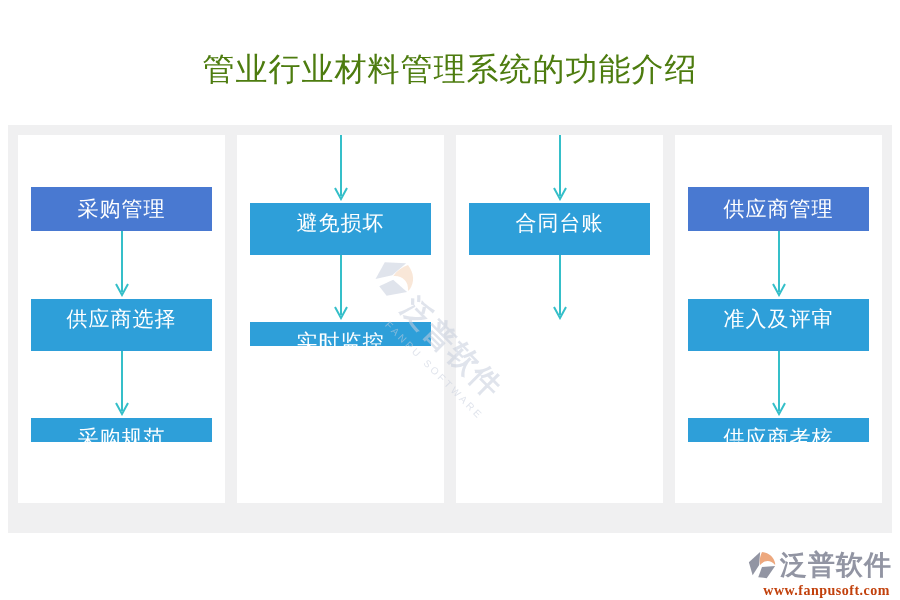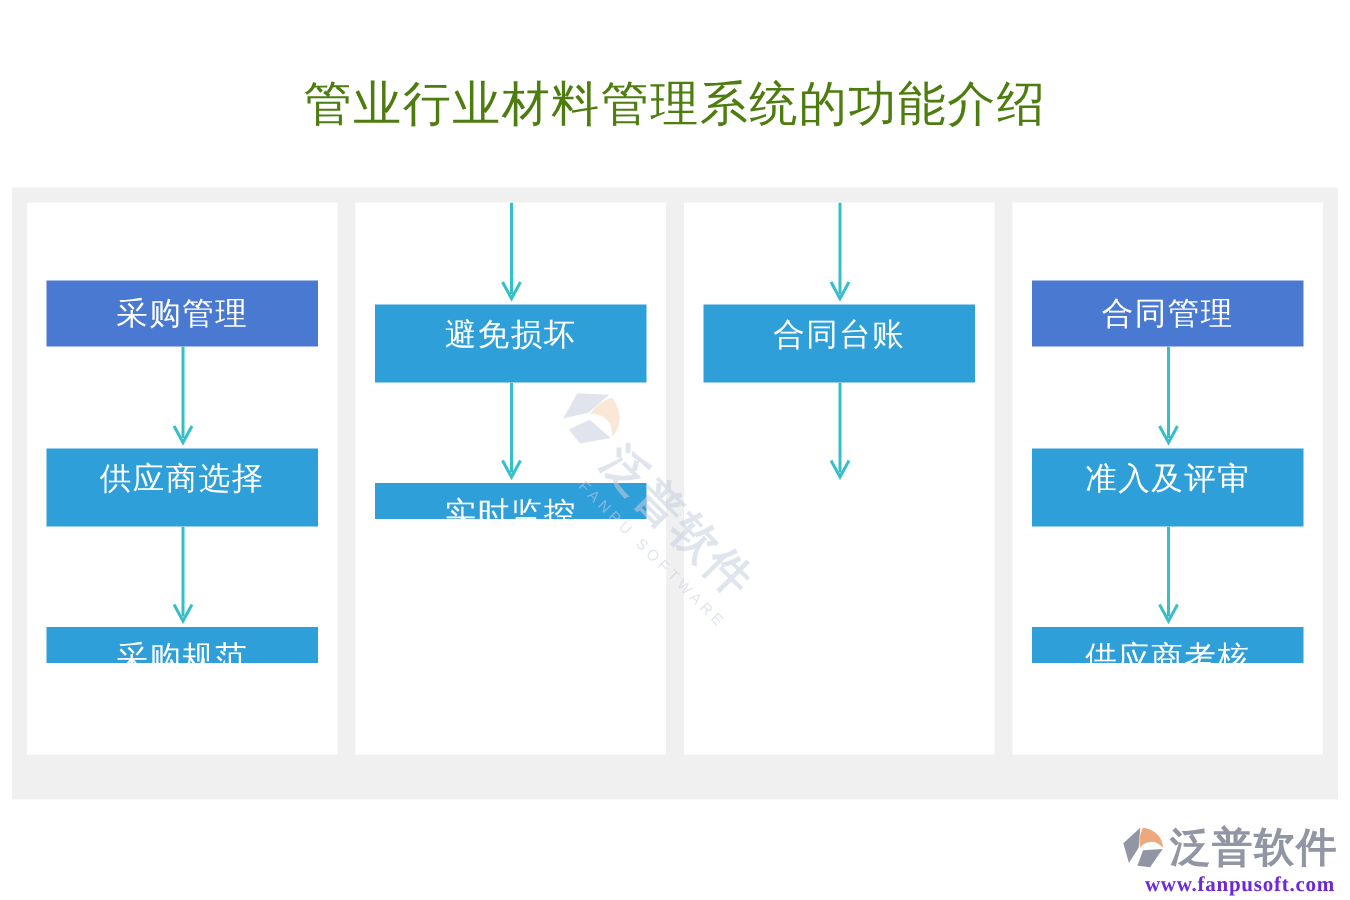--- a/index.html
+++ b/index.html
@@ -44,21 +44,21 @@
   .footer-logo{
     position:absolute;right:8px;top:547px;display:flex;flex-direction:column;
     align-items:flex-end;
   }
   .footer-row{display:flex;align-items:center;gap:3px;}
   .footer-brand{
     font-size:27px;font-weight:bold;color:#9295A3;letter-spacing:1px;
     font-family:"Liberation Sans","DejaVu Sans",sans-serif;
   }
   .footer-url{
-    font-size:14px;font-weight:bold;color:#6d28d9;letter-spacing:0.5px;
+    font-size:14px;font-weight:bold;color:#c2410c;letter-spacing:0.5px;
     margin-top:0px;margin-right:2px;
   }
 </style>
 </head>
 <body>
 
 <div class="canvas">
 
   <h1 class="title">管业行业材料管理系统的功能介绍</h1>
 
@@ -109,21 +109,21 @@
       <div class="box step-box">合同台账</div>
       <div class="arrow gap2">
         <svg width="16" height="65" viewBox="0 0 16 65">
             <line x1="8" y1="0" x2="8" y2="60" stroke="#35BFC9" stroke-width="2"></line>
             <polyline points="2,52 8,63 14,52" fill="none" stroke="#35BFC9" stroke-width="2"></polyline>
           </svg>
       </div>
     </div>
 
     <div class="card">
-      <div class="box header-box">合同管理</div>
+      <div class="box header-box">供应商管理</div>
       <div class="arrow gap1">
         <svg width="16" height="66" viewBox="0 0 16 66">
             <line x1="8" y1="0" x2="8" y2="61" stroke="#35BFC9" stroke-width="2"></line>
             <polyline points="2,53 8,64 14,53" fill="none" stroke="#35BFC9" stroke-width="2"></polyline>
           </svg>
       </div>
       <div class="box step-box">准入及评审</div>
       <div class="arrow gap2">
         <svg width="16" height="65" viewBox="0 0 16 65">
             <line x1="8" y1="0" x2="8" y2="60" stroke="#35BFC9" stroke-width="2"></line>

